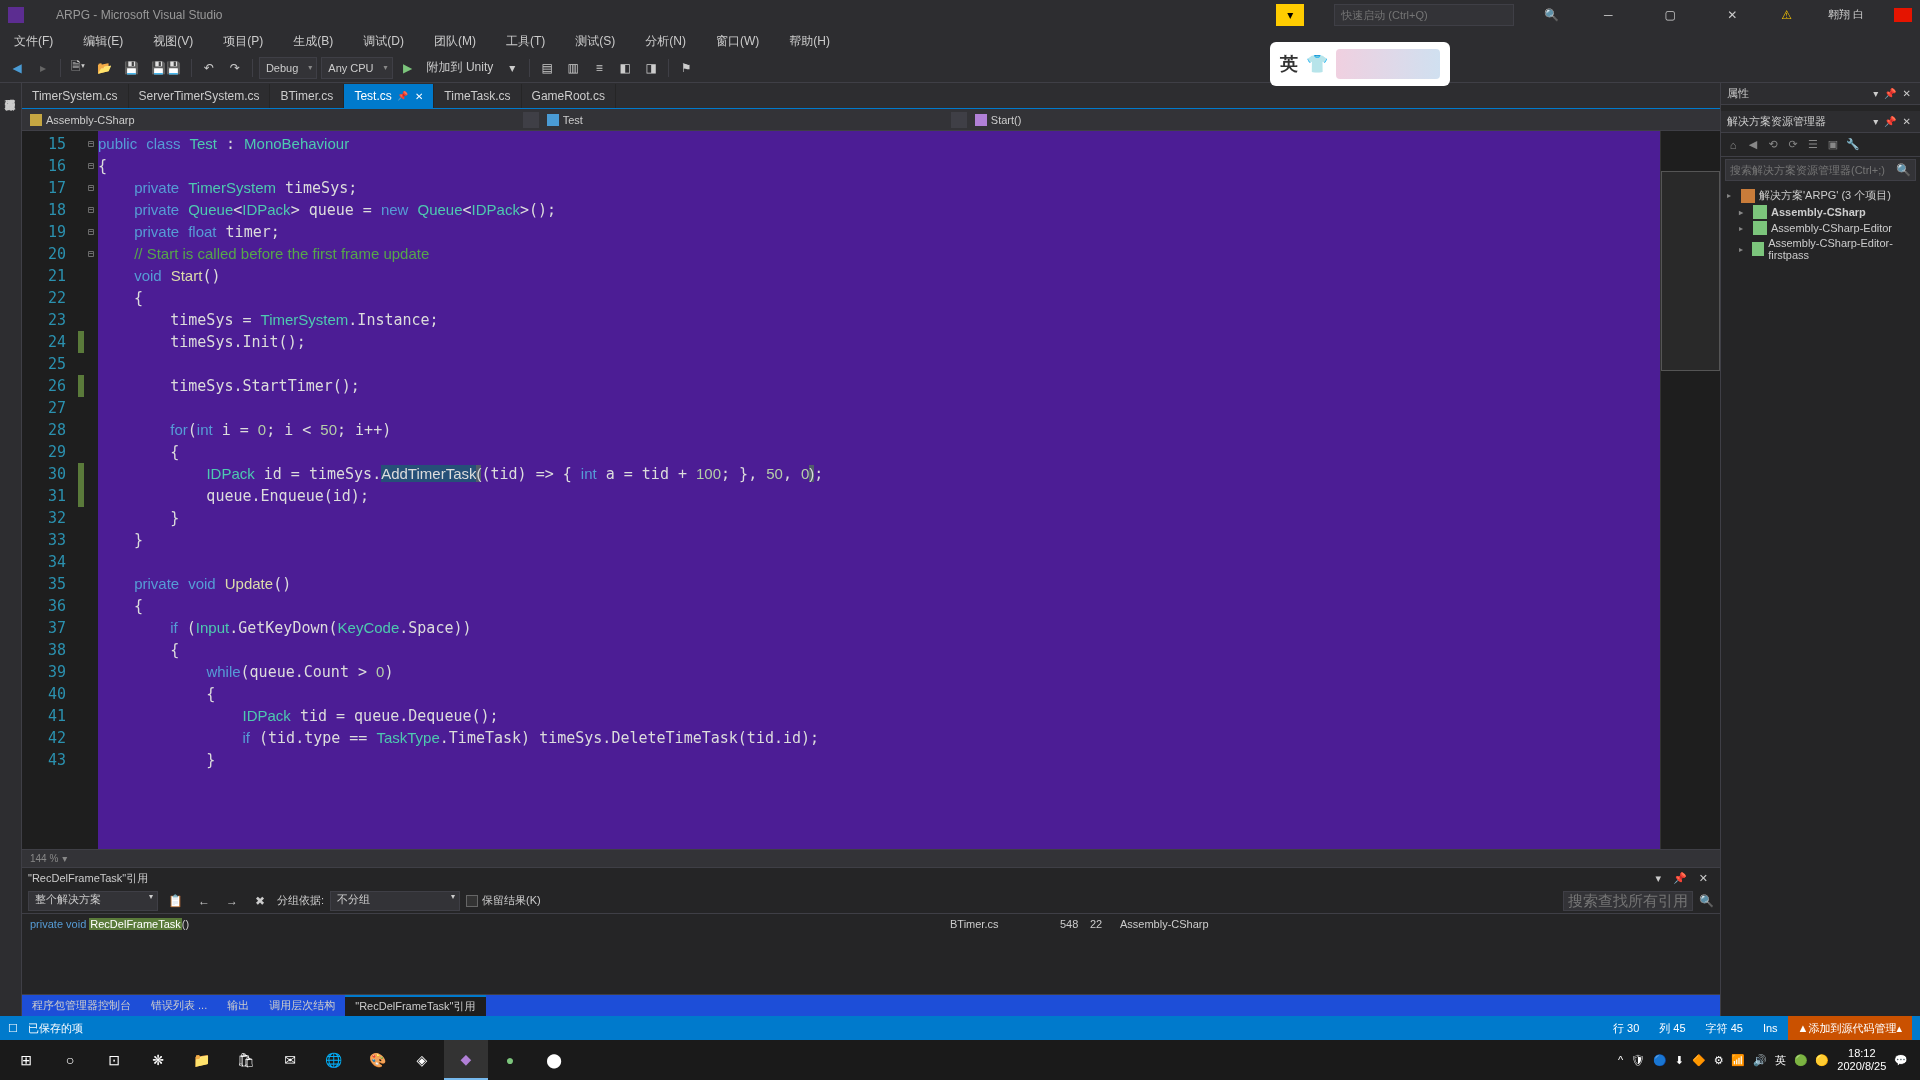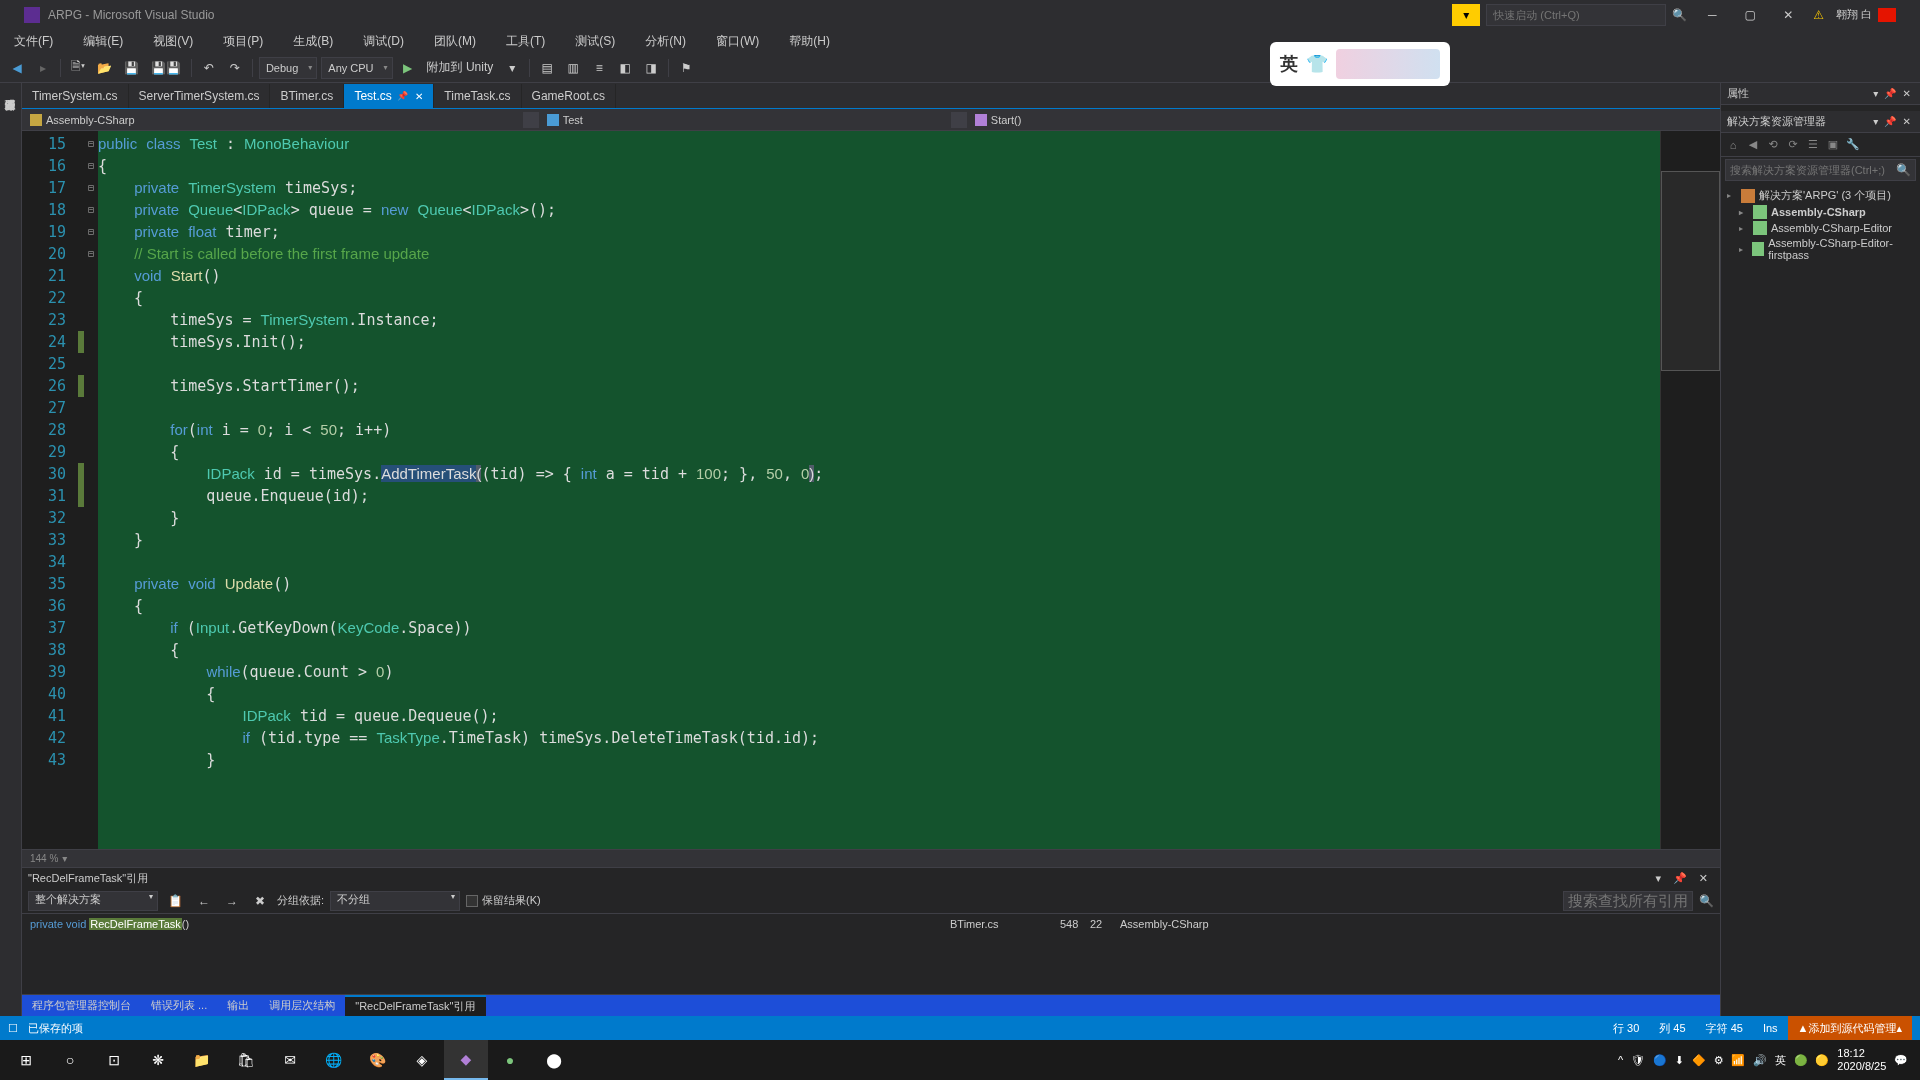--- a/index.html
+++ b/index.html
@@ -1,17 +1,17 @@
 <!DOCTYPE html>
 <html><head>
 <meta charset="utf-8">
 <style>
 * { margin:0; padding:0; box-sizing:border-box; font-family:"Segoe UI","Microsoft YaHei",sans-serif; }
 body { background:#2d2d30; color:#ccc; font-size:12px; width:1920px; height:1080px; overflow:hidden; }
-.titlebar { height:29px; background:#2d2d30; display:flex; align-items:center; padding:0 24px; }
+.titlebar { height:29px; background:#2d2d30; display:flex; align-items:center; padding:0 8px;gap:24px; }
 .titlebar .vs-icon { width:16px; height:16px; margin-right:8px; background:#5c2d91; }
 .titlebar-text { color:#999; font-size:12px; flex:0 0 auto; }
 .titlebar-spacer { flex:1; }
 .titlebar .yellow-flag { width:28px; height:22px; background:#ffcc00; margin-right:6px; display:flex; align-items:center; justify-content:center; color:#000; }
 .titlebar .search { background:#333337; border:1px solid #3f3f46; height:22px; width:180px; color:#888; padding:0 6px; font-size:11px; }
 .titlebar .search-icon { color:#888; margin:0 6px; }
 .titlebar .winbtn { width:38px; height:29px; display:flex; align-items:center; justify-content:center; color:#ccc; font-size:12px; }
 .titlebar .warn { color:#ffcc00; margin:0 6px; }
 .titlebar .user { color:#ccc; font-size:11px; margin:0 6px; }
 .titlebar .red-badge { width:18px; height:14px; background:#e51400; display:inline-block; }
@@ -31,21 +31,21 @@
 .file-tab { height:24px; padding:0 10px; display:flex; align-items:center; gap:6px; color:#ccc; font-size:12px; background:#2d2d30; border-right:1px solid #252526; }
 .file-tab.active { background:#007acc; color:#fff; }
 .file-tab .pin { font-size:9px; }
 .file-tab .close { font-size:10px; }
 .breadcrumb { height:22px; background:#333337; border-bottom:1px solid #3f3f46; display:flex; align-items:center; font-size:11px; color:#ccc; }
 .breadcrumb > div { padding:0 8px; display:flex; align-items:center; gap:4px; }
 .bc-sep { width:1px; height:16px; background:#3f3f46; }
 .bc-icon { width:12px; height:12px; background:#c5a642; }
 .bc-icon.blue { background:#4a9bd4; }
 .bc-icon.purple { background:#b180d7; }
-.editor-wrap { flex:1; display:flex; min-height:0; background:#14532d; }
+.editor-wrap { flex:1; display:flex; min-height:0; background:#4c1d95; }
 .gutter { width:56px; background:#1e1e1e; text-align:right; padding-right:12px; color:#2b91af; font-family:Consolas,monospace; font-size:15px; line-height:22px; padding-top:2px; }
 .change-bar { width:6px; background:#1e1e1e; padding-top:2px; }
 .change-bar > div { height:22px; }
 .cb-green { background:#5a7a3a; }
 .fold-col { width:14px; background:#1e1e1e; color:#888; font-family:Consolas,monospace; font-size:10px; line-height:22px; padding-top:2px; text-align:center; }
 .code { flex:1; font-family:Consolas,monospace; font-size:15px; line-height:22px; padding-top:2px; white-space:pre; color:#dcdcdc; overflow:hidden; }
 .kw { color:#569cd6; }
 .type { color:#4ec9b0; }
 .cmt { color:#57a64a; }
 .num { color:#b5cea8; }
@@ -89,21 +89,21 @@
 .tree-item.bold { font-weight:bold; }
 .statusbar { height:24px; background:#007acc; color:#fff; display:flex; align-items:center; padding:0 8px; font-size:11px; }
 .statusbar .sb-item { padding:0 10px; }
 .statusbar .spacer { flex:1; }
 .statusbar .sb-orange { background:#ca5100; height:24px; display:flex; align-items:center; padding:0 10px; }
 .taskbar { height:40px; background:#1a1a1a; display:flex; align-items:center; padding:0 4px; }
 .taskbar .tb-btn { width:44px; height:40px; display:flex; align-items:center; justify-content:center; color:#fff; font-size:14px; }
 .taskbar .tb-btn.active { background:#333; border-bottom:2px solid #76b9ed; }
 .taskbar .spacer { flex:1; }
 .taskbar .tray { display:flex; align-items:center; gap:8px; color:#fff; font-size:11px; padding-right:8px; }
-.taskbar .clock { text-align:left; line-height:13px; }
+.taskbar .clock { text-align:center; line-height:13px; }
 .input-overlay { position:absolute; right:470px; top:42px; width:180px; height:44px; background:#fff; border-radius:6px; display:flex; align-items:center; padding:0 10px; gap:8px; }
 .input-overlay .ch { font-size:18px; font-weight:bold; color:#333; }
 .input-overlay .shirt { font-size:18px; }
 .input-overlay .deco { flex:1; height:30px; background:linear-gradient(90deg,#f0d0e0,#d0e0f0); border-radius:4px; }
 </style>
 </head>
 <body>
 
 <div class="titlebar">
   <div class="vs-icon"></div>

